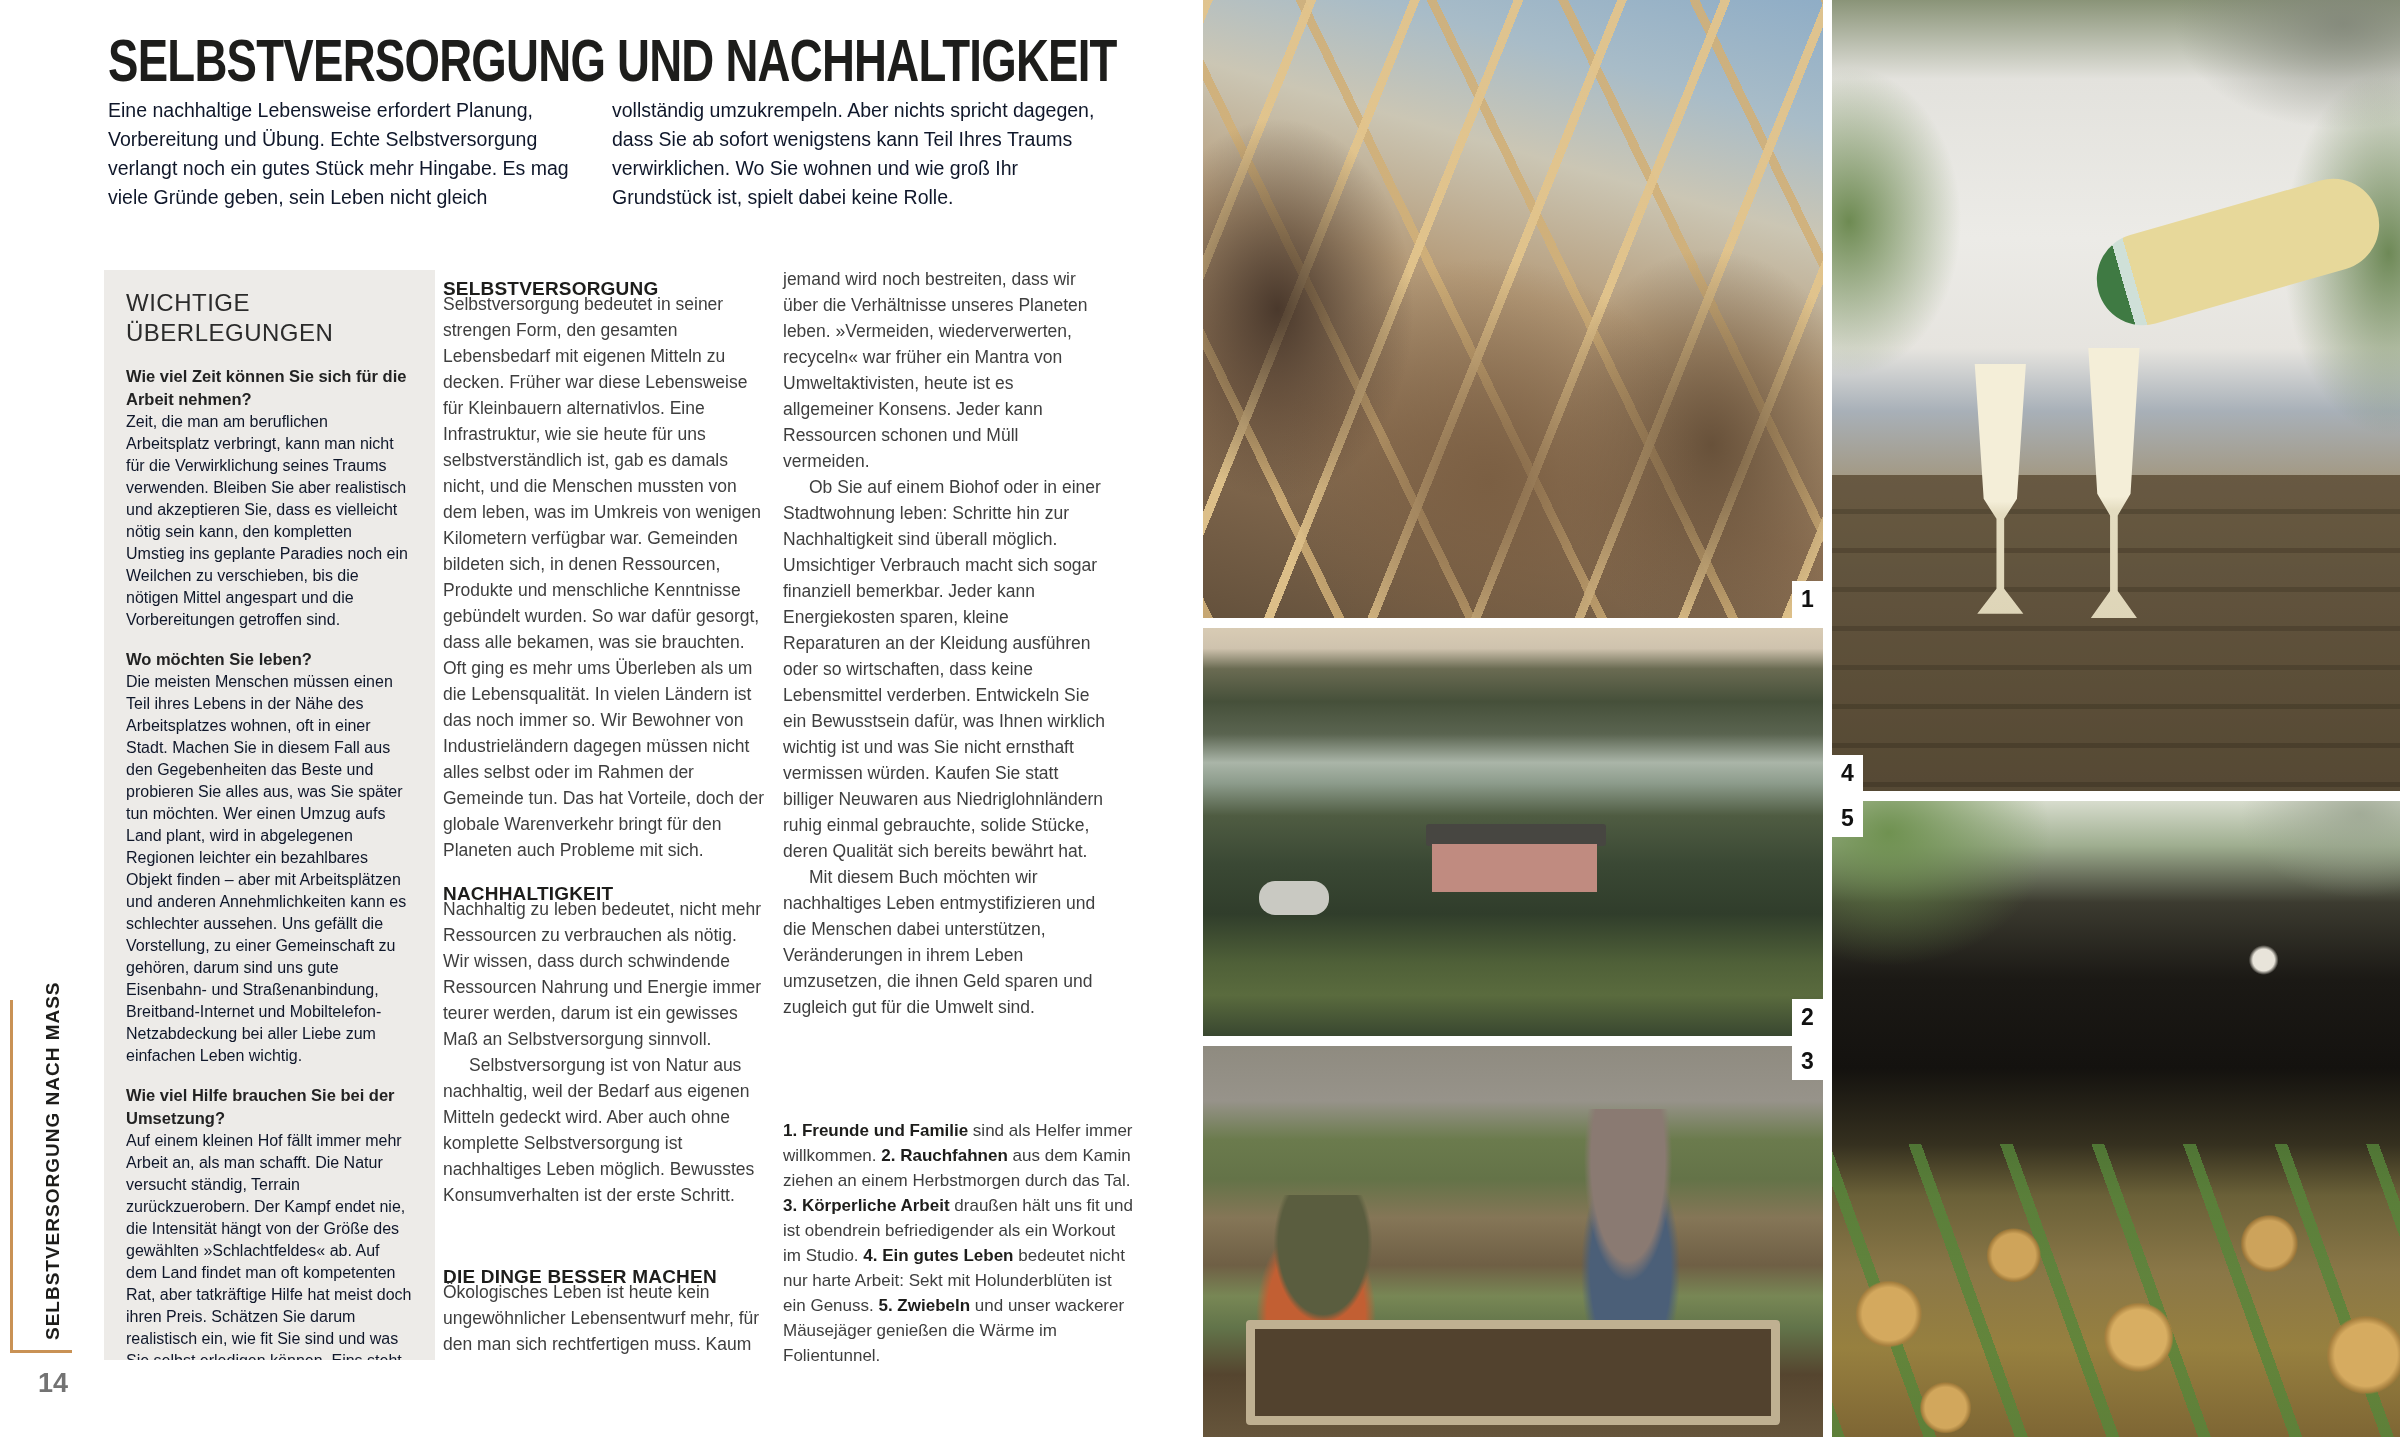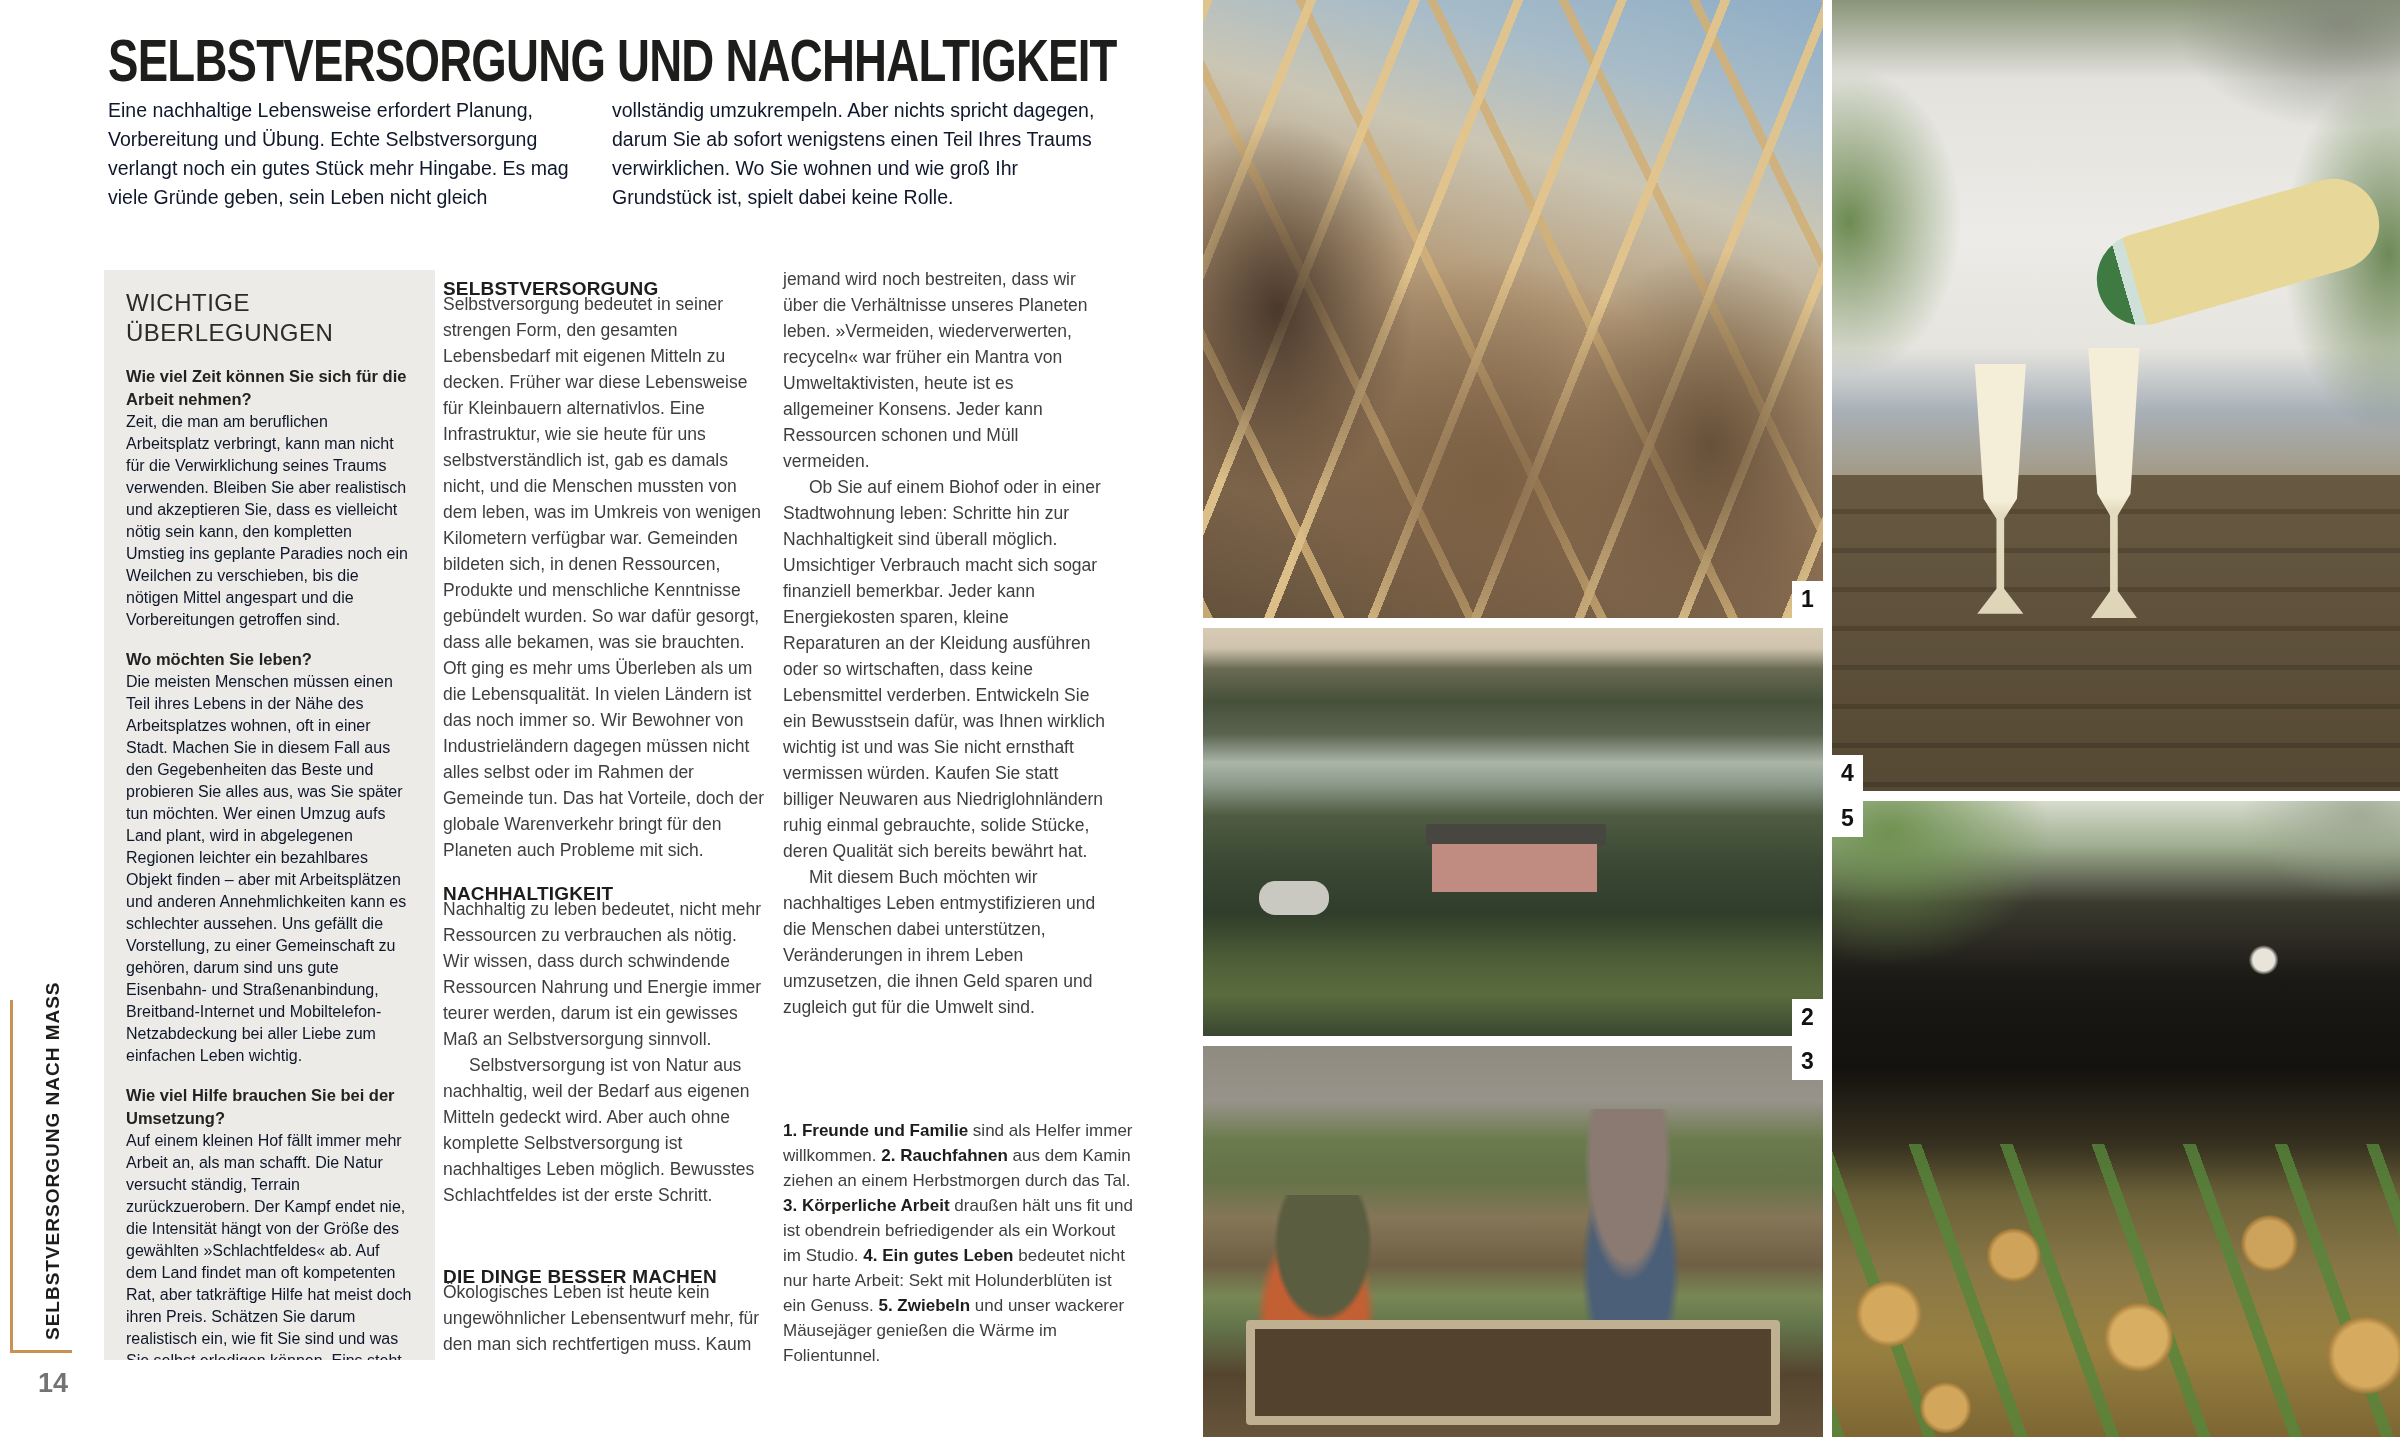--- a/index.html
+++ b/index.html
@@ -98,21 +98,21 @@
   .nl-4{left:1832px;top:755px;}
   .nl-5{left:1832px;top:800px;}
 </style>
 </head>
 <body>
 
 <div class="page">
 
   <div class="title">SELBSTVERSORGUNG UND NACHHALTIGKEIT</div>
   <div class="intro c1">Eine nachhaltige Lebensweise erfordert Planung, Vorbereitung und Übung. Echte Selbstversorgung verlangt noch ein gutes Stück mehr Hingabe. Es mag viele Gründe geben, sein Leben nicht gleich</div>
-  <div class="intro c2">vollständig umzukrempeln. Aber nichts spricht dagegen, darum Sie ab sofort wenigstens einen Teil Ihres Traums verwirklichen. Wo Sie wohnen und wie groß Ihr Grundstück ist, spielt dabei keine Rolle.</div>
+  <div class="intro c2">vollständig umzukrempeln. Aber nichts spricht dagegen, dass Sie ab sofort wenigstens kann Teil Ihres Traums verwirklichen. Wo Sie wohnen und wie groß Ihr Grundstück ist, spielt dabei keine Rolle.</div>
 
   <aside class="infobox">
     <div class="ib-title">WICHTIGE ÜBERLEGUNGEN</div>
     <div id="ib-sections">
         <div class="ib-sec">
           <div class="ib-h">Wie viel Zeit können Sie sich für die Arbeit nehmen?</div>
           <div class="ib-b">Zeit, die man am beruflichen Arbeitsplatz verbringt, kann man nicht für die Verwirklichung seines Traums verwenden. Bleiben Sie aber realistisch und akzeptieren Sie, dass es vielleicht nötig sein kann, den kompletten Umstieg ins geplante Paradies noch ein Weilchen zu verschieben, bis die nötigen Mittel angespart und die Vorbereitungen getroffen sind.</div>
         </div>
         <div class="ib-sec">
           <div class="ib-h">Wo möchten Sie leben?</div>
@@ -125,21 +125,21 @@
       </div>
   </aside>
 
   <h2 class="colh s1h">SELBSTVERSORGUNG</h2>
   <div class="colb s1b">
       <p>Selbstversorgung bedeutet in seiner strengen Form, den gesamten Lebensbedarf mit eigenen Mitteln zu decken. Früher war diese Lebensweise für Kleinbauern alternativlos. Eine Infrastruktur, wie sie heute für uns selbstverständlich ist, gab es damals nicht, und die Menschen mussten von dem leben, was im Umkreis von wenigen Kilometern verfügbar war. Gemeinden bildeten sich, in denen Ressourcen, Produkte und menschliche Kenntnisse gebündelt wurden. So war dafür gesorgt, dass alle bekamen, was sie brauchten. Oft ging es mehr ums Überleben als um die Lebensqualität. In vielen Ländern ist das noch immer so. Wir Bewohner von Industrieländern dagegen müssen nicht alles selbst oder im Rahmen der Gemeinde tun. Das hat Vorteile, doch der globale Warenverkehr bringt für den Planeten auch Probleme mit sich.</p>
     </div>
   <h2 class="colh s2h">NACHHALTIGKEIT</h2>
   <div class="colb s2b">
       <p>Nachhaltig zu leben bedeutet, nicht mehr Ressourcen zu verbrauchen als nötig. Wir wissen, dass durch schwindende Ressourcen Nahrung und Energie immer teurer werden, darum ist ein gewisses Maß an Selbstversorgung sinnvoll.</p>
-      <p class="indent">Selbstversorgung ist von Natur aus nachhaltig, weil der Bedarf aus eigenen Mitteln gedeckt wird. Aber auch ohne komplette Selbstversorgung ist nachhaltiges Leben möglich. Bewusstes Schlachtfeldes ist der erste Schritt.</p>
+      <p class="indent">Selbstversorgung ist von Natur aus nachhaltig, weil der Bedarf aus eigenen Mitteln gedeckt wird. Aber auch ohne komplette Selbstversorgung ist nachhaltiges Leben möglich. Bewusstes Konsumverhalten ist der erste Schritt.</p>
     </div>
   <h2 class="colh s3h">DIE DINGE BESSER MACHEN</h2>
   <div class="colb s3b">
       <p>Ökologisches Leben ist heute kein ungewöhnlicher Lebensentwurf mehr, für den man sich rechtfertigen muss. Kaum</p>
     </div>
 
   <div class="colb rcol">
       <p>jemand wird noch bestreiten, dass wir über die Verhältnisse unseres Planeten leben. »Vermeiden, wiederverwerten, recyceln« war früher ein Mantra von Umweltaktivisten, heute ist es allgemeiner Konsens. Jeder kann Ressourcen schonen und Müll vermeiden.</p>
       <p class="indent">Ob Sie auf einem Biohof oder in einer Stadtwohnung leben: Schritte hin zur Nachhaltigkeit sind überall möglich. Umsichtiger Verbrauch macht sich sogar finanziell bemerkbar. Jeder kann Energiekosten sparen, kleine Reparaturen an der Kleidung ausführen oder so wirtschaften, dass keine Lebensmittel verderben. Entwickeln Sie ein Bewusstsein dafür, was Ihnen wirklich wichtig ist und was Sie nicht ernsthaft vermissen würden. Kaufen Sie statt billiger Neuwaren aus Niedriglohnländern ruhig einmal gebrauchte, solide Stücke, deren Qualität sich bereits bewährt hat.</p>
       <p class="indent">Mit diesem Buch möchten wir nachhaltiges Leben entmystifizieren und die Menschen dabei unterstützen, Veränderungen in ihrem Leben umzusetzen, die ihnen Geld sparen und zugleich gut für die Umwelt sind.</p>

